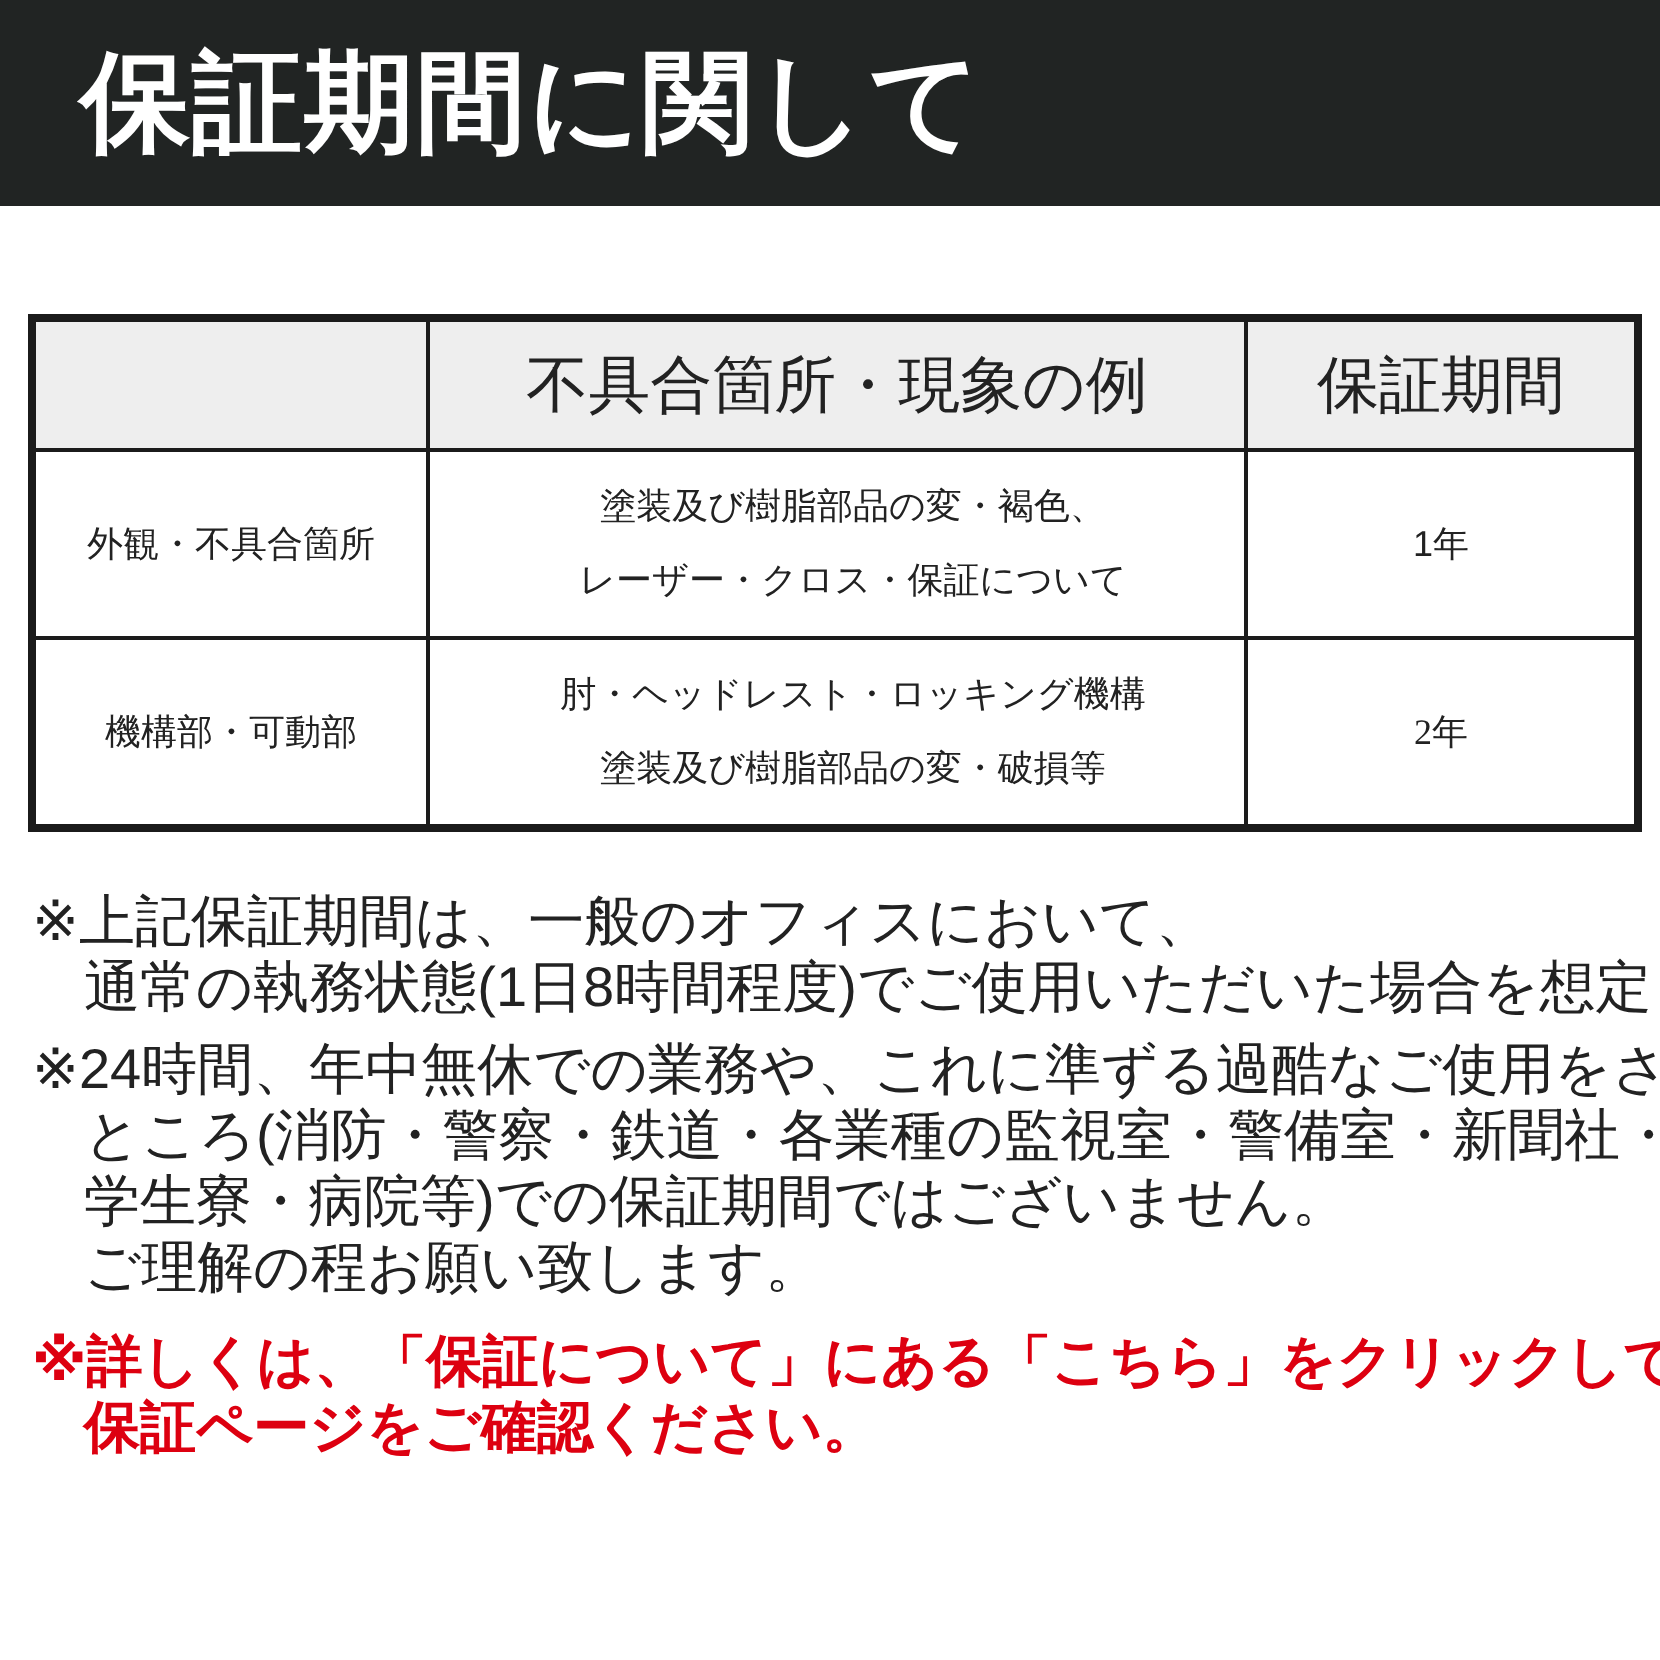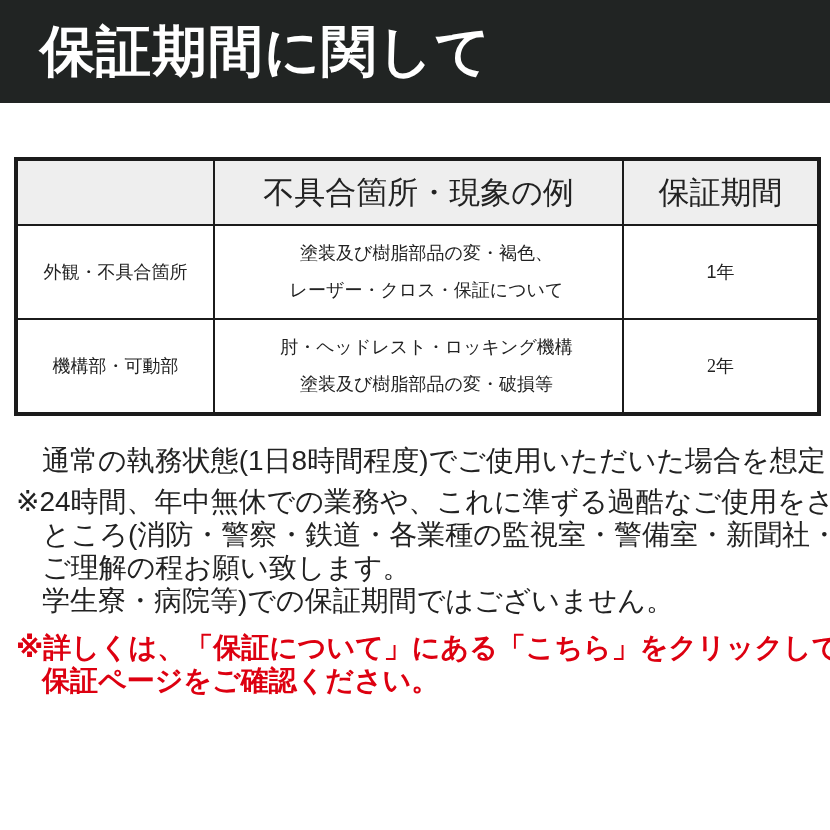--- a/index.html
+++ b/index.html
@@ -115,28 +115,29 @@
       </td>
       <td>2年</td>
     </tr>
   </tbody>
     </table>
 </div>
 
 <div class="notes">
 
   <div class="note">
+    <div class="note-line">※上記保証期間は、一般のオフィスにおいて、</div>
     <div class="note-line cont">通常の執務状態(1日8時間程度)でご使用いただいた場合を想定して</div>
   </div>
 
   <div class="note">
     <div class="note-line">※24時間、年中無休での業務や、これに準ずる過酷なご使用をされる</div>
     <div class="note-line cont">ところ(消防・警察・鉄道・各業種の監視室・警備室・新聞社・TV局</div>
+    <div class="note-line cont">学生寮・病院等)での保証期間ではございません。</div>
     <div class="note-line cont">ご理解の程お願い致します。</div>
-    <div class="note-line cont">学生寮・病院等)での保証期間ではございません。</div>
   </div>
 
   <div class="note alert">
     <div class="note-line">※詳しくは、「保証について」にある「こちら」をクリックして、</div>
     <div class="note-line cont">保証ページをご確認ください。</div>
   </div>
 
 </div>
 
 </body></html>

